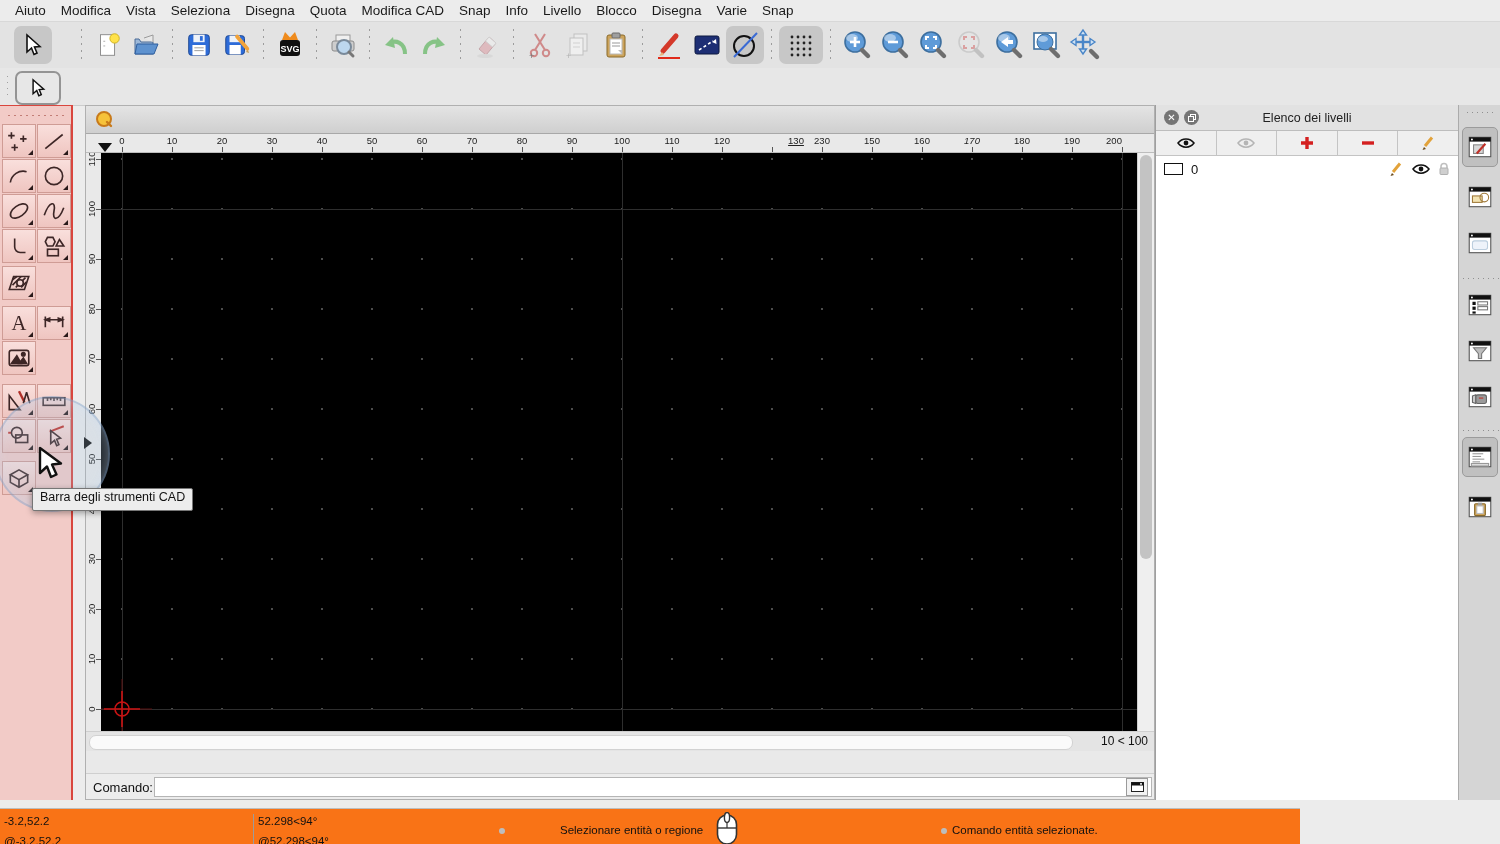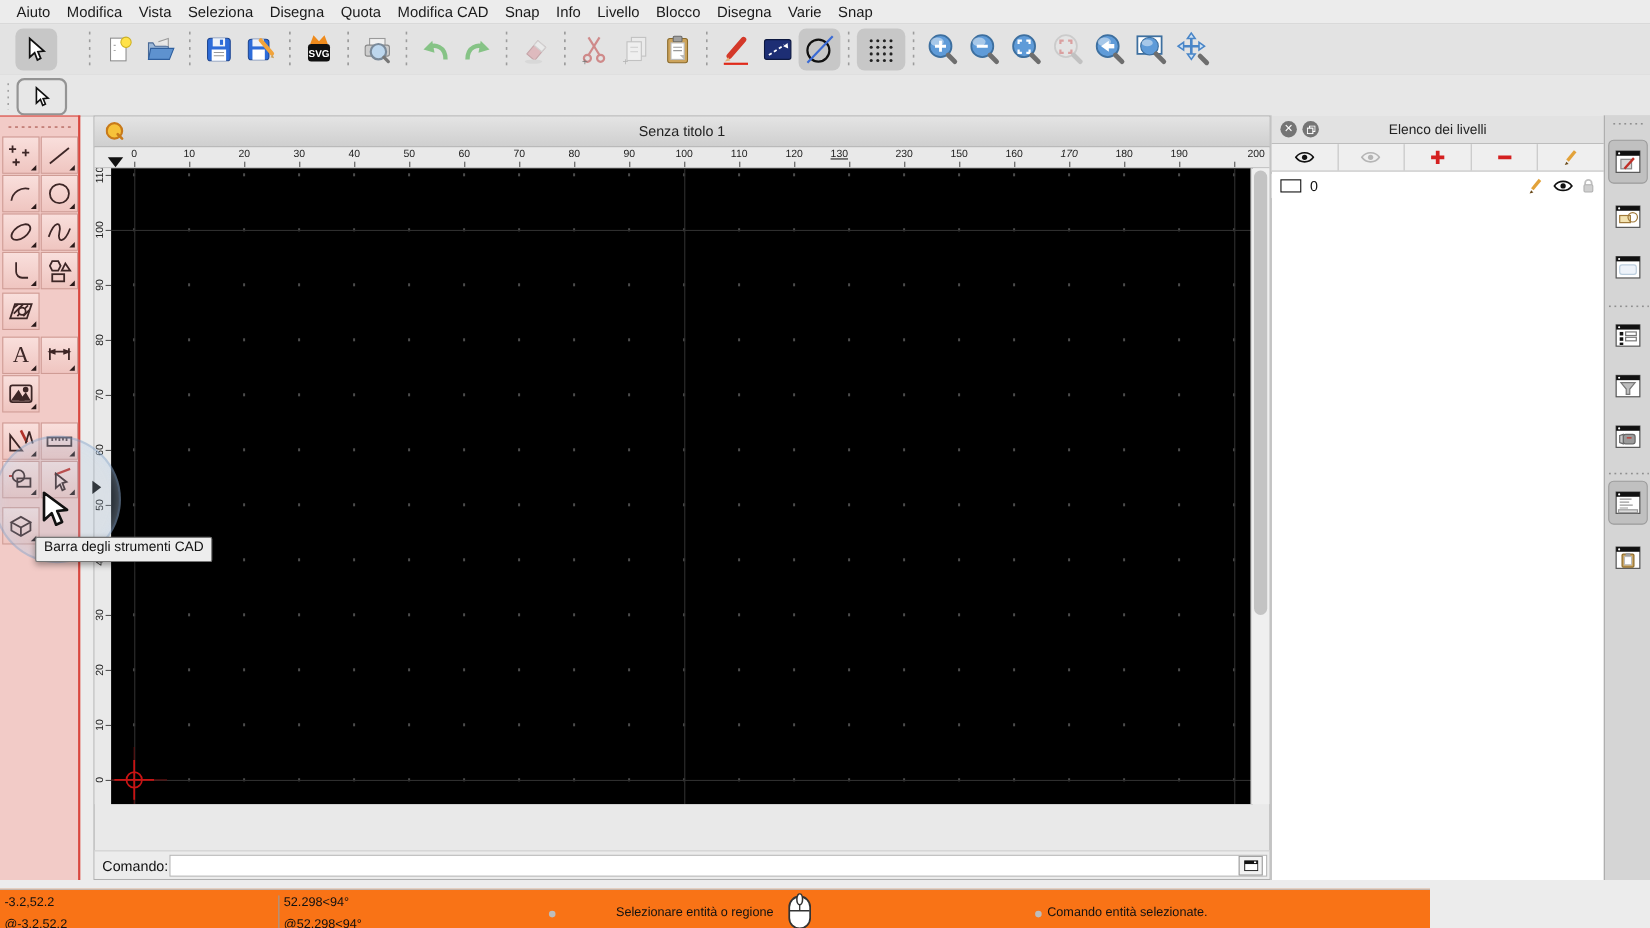--- a/index.html
+++ b/index.html
@@ -417,21 +417,20 @@
   </div>
 
   <div class="docwin">
     <div class="doctitle">
       <span style="position:absolute;left:10px;top:5px;">
         <svg width="17" height="17" viewBox="0 0 17 17">
             <circle cx="8" cy="8" r="7" fill="#f6c23a" stroke="#c87a1a" stroke-width="2"></circle>
             <line x1="11" y1="11" x2="15" y2="15" stroke="#c87a1a" stroke-width="2.4" stroke-linecap="round"></line>
           </svg>
       </span>
-      <span class="txt">Senza titolo 1</span>
     </div>
     <div class="hruler" id="hruler">
         <span class="hlab" style="left: 36px;">0</span>
         <i class="hmk" style="left: 36px;"></i>
         <span class="hlab" style="left: 86px;">10</span>
         <i class="hmk" style="left: 86px;"></i>
         <span class="hlab" style="left: 136px;">20</span>
         <i class="hmk" style="left: 136px;"></i>
         <span class="hlab" style="left: 186px;">30</span>
         <i class="hmk" style="left: 186px;"></i>
@@ -446,35 +445,35 @@
         <span class="hlab" style="left: 436px;">80</span>
         <i class="hmk" style="left: 436px;"></i>
         <span class="hlab" style="left: 486px;">90</span>
         <i class="hmk" style="left: 486px;"></i>
         <span class="hlab" style="left: 536px;">100</span>
         <i class="hmk" style="left: 536px;"></i>
         <span class="hlab" style="left: 586px;">110</span>
         <i class="hmk" style="left: 586px;"></i>
         <span class="hlab" style="left: 636px;">120</span>
         <i class="hmk" style="left: 636px;"></i>
-        <span class="hlab" style="left: 677px; text-decoration: underline;">130</span>
+        <span class="hlab" style="left: 710px; text-decoration: underline;">130</span>
         <i class="hmk" style="left: 686px;"></i>
         <span class="hlab" style="left: 736px;">230</span>
         <i class="hmk" style="left: 736px;"></i>
         <span class="hlab" style="left: 786px;">150</span>
         <i class="hmk" style="left: 786px;"></i>
         <span class="hlab" style="left: 836px;">160</span>
         <i class="hmk" style="left: 836px;"></i>
         <span class="hlab" style="left: 886px; font-style: italic;">170</span>
         <i class="hmk" style="left: 886px;"></i>
         <span class="hlab" style="left: 936px;">180</span>
         <i class="hmk" style="left: 936px;"></i>
         <span class="hlab" style="left: 986px;">190</span>
         <i class="hmk" style="left: 986px;"></i>
-        <span class="hlab" style="left: 1056px;">200</span>
+        <span class="hlab" style="left: 1028px;">200</span>
         <i class="hmk" style="left: 1036px;"></i>
       </div>
     <div class="vruler" id="vruler">
         <span class="vlab" style="top: 556px;">0</span>
         <i class="vmk" style="top: 556px;"></i>
         <span class="vlab" style="top: 506px;">10</span>
         <i class="vmk" style="top: 506px;"></i>
         <span class="vlab" style="top: 456px;">20</span>
         <i class="vmk" style="top: 456px;"></i>
         <span class="vlab" style="top: 406px;">30</span>
@@ -511,20 +510,24 @@
           <line x1="30" y1="12" x2="30" y2="48" stroke="#c81414" stroke-width="1.6"></line>
           <circle cx="30" cy="30" r="7" fill="none" stroke="#c81414" stroke-width="1.6"></circle>
         </svg>
       </span>
     </div>
 
     <div class="vsb">
         <div class="thumb"></div>
       </div>
 
+    <div class="bstrip">
+      <div class="hthumb"></div>
+      <span class="gstat">10 &lt; 100</span>
+    </div>
 
     <div class="cmdrow">
       <span class="plbl">Comando:</span>
       <input type="text" value="" style="">
       <div class="detach">
         <span>
             <svg width="13" height="10" viewBox="0 0 13 10">
               <rect x="0.5" y="0.5" width="12" height="9" fill="#fff" stroke="#222"></rect>
               <rect x="0.5" y="0.5" width="12" height="3" fill="#111"></rect>
               <rect x="9" y="1.2" width="2" height="1.4" fill="#fff"></rect>

